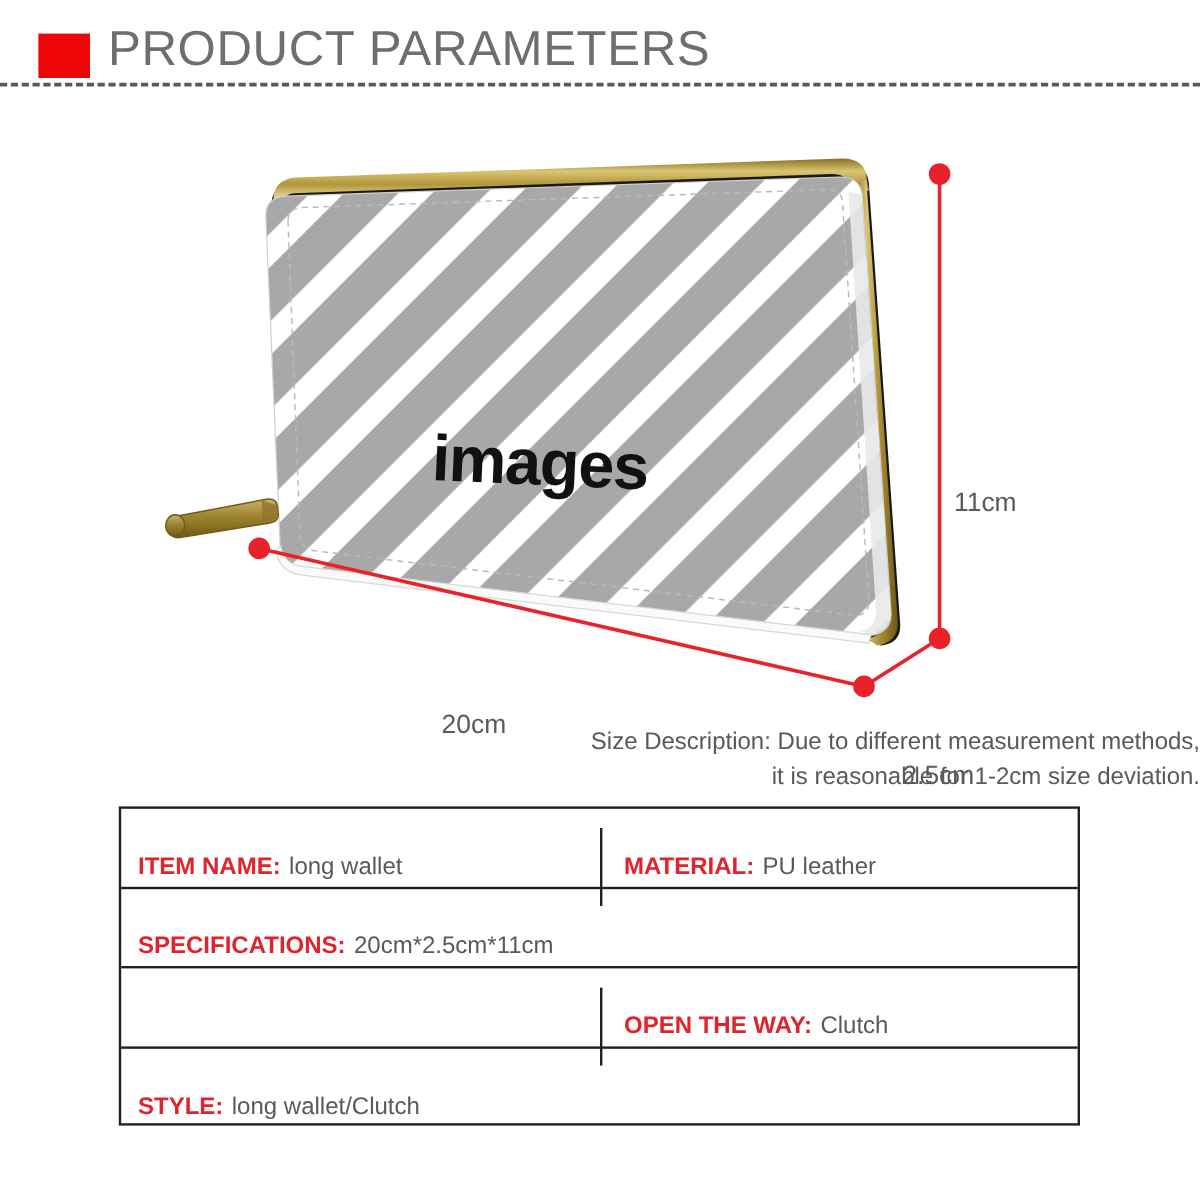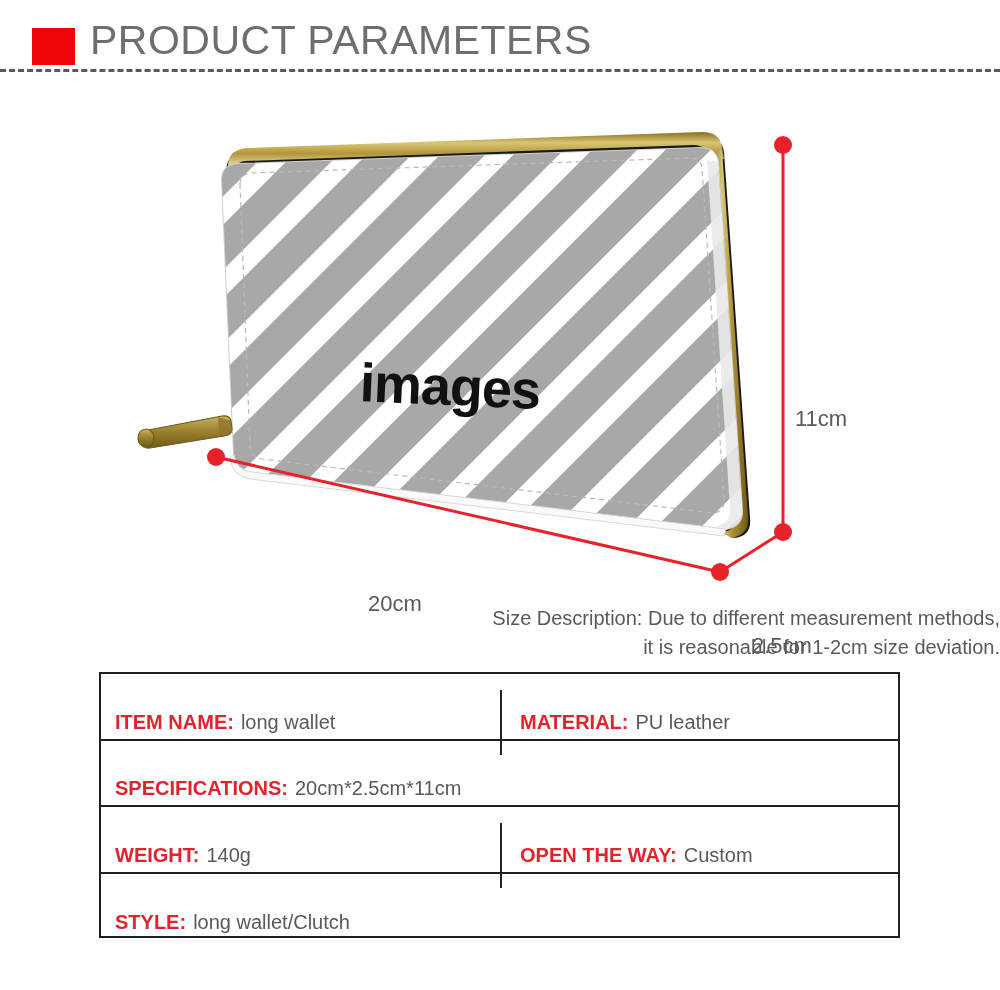--- a/index.html
+++ b/index.html
@@ -268,27 +268,23 @@
   </div>
 
   <div class="spec-row r2">
     <div class="spec-cell left">
       <span class="spec-key">SPECIFICATIONS:</span>
       <span class="spec-val">20cm*2.5cm*11cm</span>
     </div>
   </div>
 
   <div class="spec-row r3">
-    <div class="spec-cell left">
-      <span class="spec-key">WEIGHT:</span>
-      <span class="spec-val">140g</span>
-    </div>
     <div class="spec-cell right">
       <span class="spec-key">OPEN THE WAY:</span>
-      <span class="spec-val">Custom</span>
+      <span class="spec-val">Clutch</span>
     </div>
   </div>
 
   <div class="spec-row r4">
     <div class="spec-cell full">
       <span class="spec-key">STYLE:</span>
       <span class="spec-val">long wallet/Clutch</span>
     </div>
   </div>
 

